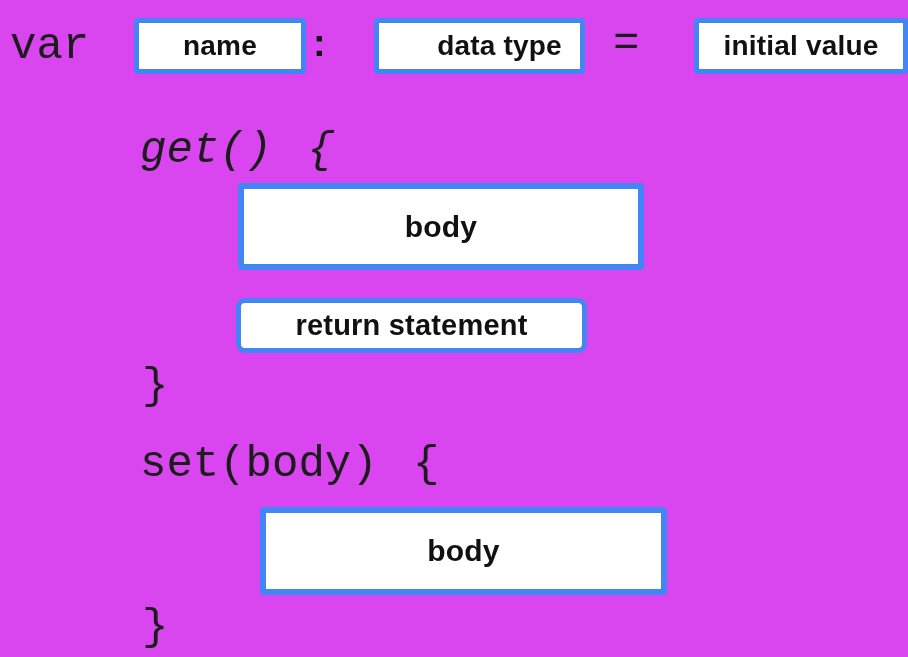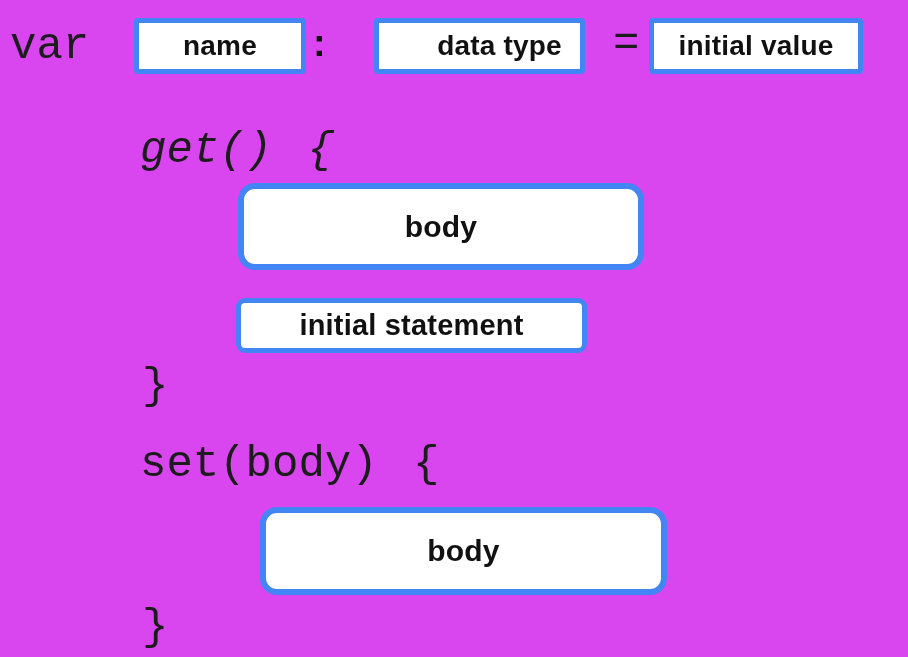--- a/index.html
+++ b/index.html
@@ -36,21 +36,21 @@
     display: flex;
     align-items: center;
     justify-content: center;
     color: #111111;
     font-weight: 700;
     font-size: 28px;
     letter-spacing: 0.2px;
   }
   .pill-large {
     border-width: 6px;
-    border-radius: 17px;
+    border-radius: 4px;
     font-size: 30px;
   }
   .pill-return {
     border-width: 5px;
     border-radius: 9px;
     font-size: 29px;
   }
   
   .punct-colon {
     position: absolute;
@@ -81,32 +81,32 @@
   </div>
 
   <span class="punct-colon" style="left:313px; top:24px;">:</span>
 
   <div class="pill" style="left:374px; top:18px; width:211px; height:56px;padding-left:40px;">
     <span>data type</span>
   </div>
 
   <span class="punct-equals" style="left:613px; top:22px;">=</span>
 
-  <div class="pill" style="left:649px; top:18px; width:214px; height:56px;text-align:right;">
+  <div class="pill" style="left:694px; top:18px; width:214px; height:56px;text-align:right;">
     <span>initial value</span>
   </div>
 
   <span class="code" style="left:140px; top:128px;font-style:italic;">get() {</span>
 
   <div class="pill pill-large" style="left:238px; top:183px; width:406px; height:87px;">
     <span>body</span>
   </div>
 
   <div class="pill pill-return" style="left:236px; top:298px; width:351px; height:55px;">
-    <span>initial statement</span>
+    <span>return statement</span>
   </div>
 
   <span class="code" style="left:142px; top:364px;">}</span>
 
   <span class="code" style="left:140px; top:442px;">set(body) {</span>
 
   <div class="pill pill-large" style="left:260px; top:507px; width:407px; height:88px;">
     <span>body</span>
   </div>
 

